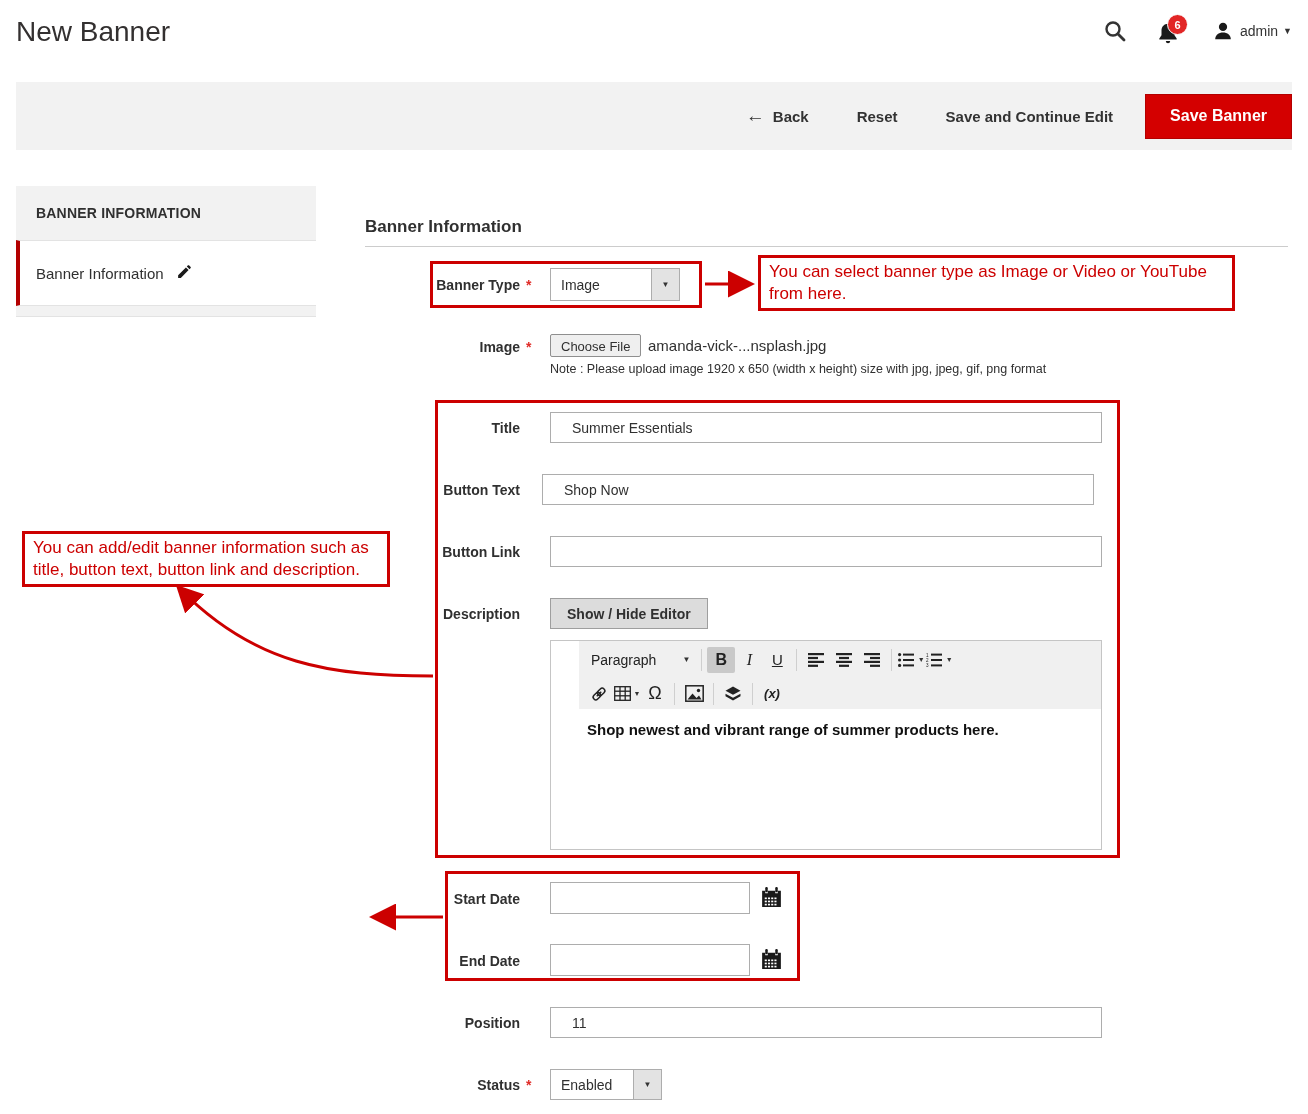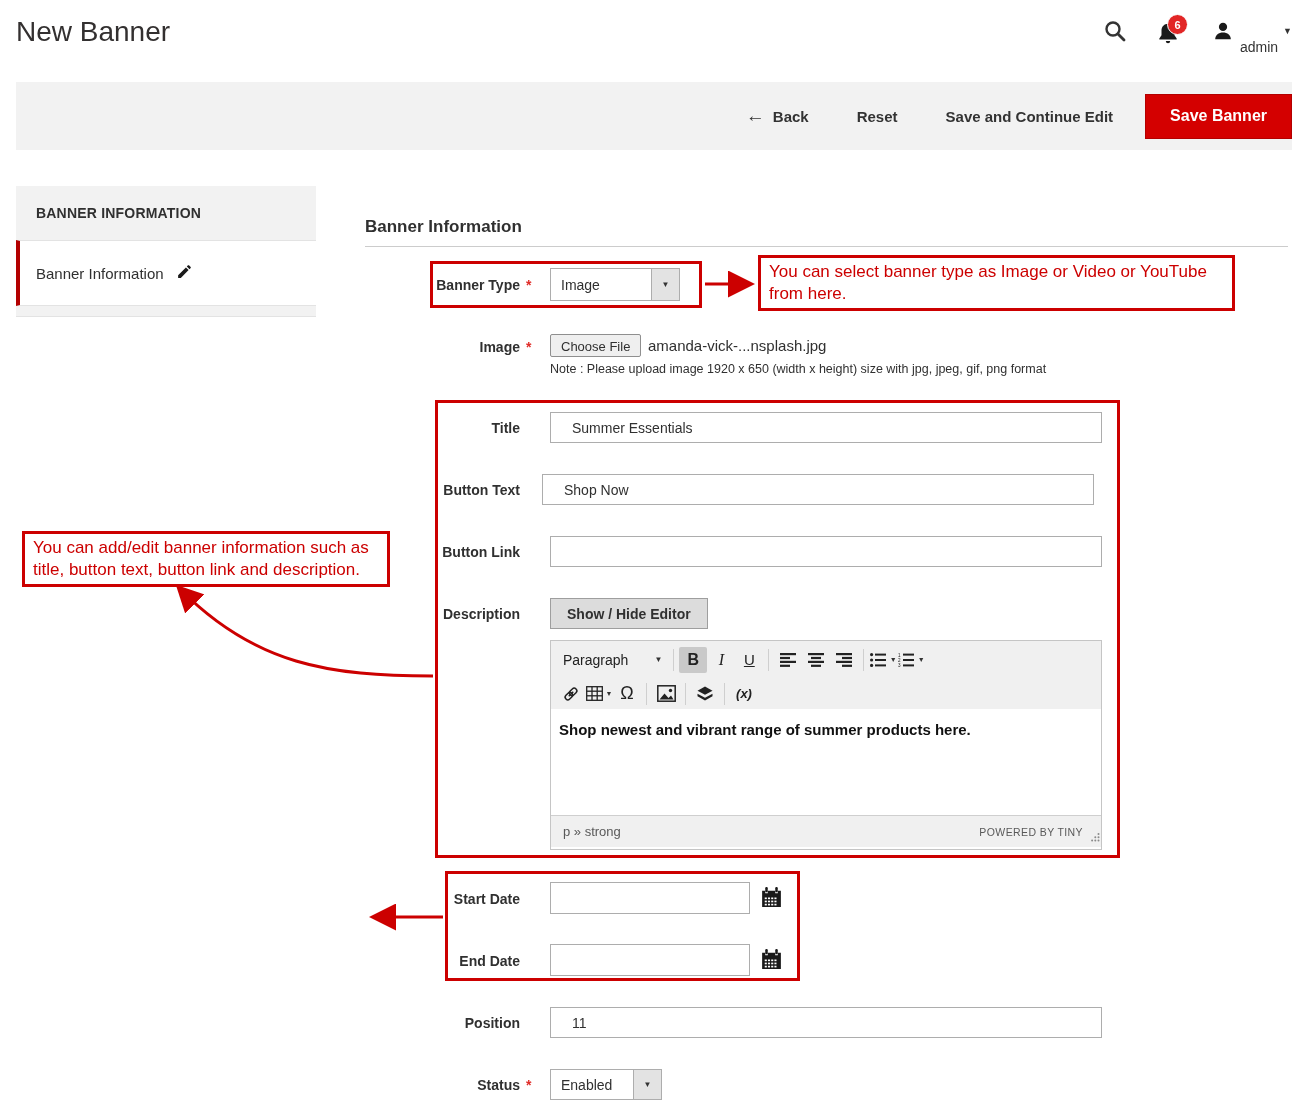--- a/index.html
+++ b/index.html
@@ -50,21 +50,21 @@
 
   .choose-file { height:23px; padding:4px 10px; background:#efefef; border:1px solid #8f8f8f;
                  border-radius:2px; font-size:13px; color:#303030; font-family:inherit; cursor:pointer; }
   .filename { font-size:15px; color:#303030; }
   .note { font-size:12.5px; color:#303030; }
 
   .toggle-editor { height:31px; padding:0 16px; background:#dcdcdc; border:1px solid #9e9e9e;
                    font-size:14px; font-weight:700; color:#303030; font-family:inherit; cursor:pointer; }
 
   
-  .editor { left:550px; top:640px; width:552px; height:210px; border:1px solid #c5c5c5; background:#fff; }
+  .editor { left:550px; top:640px; width:552px; height:210px; border:1px solid #c5c5c5; background:#fff;padding-left:28px; }
   .tb { background:#f0f0f0; display:flex; align-items:center; padding:0 6px; }
   .tb1 { height:37px; border-bottom:0; }
   .tb2 { height:31px; }
   .tbtn { height:26px; min-width:28px; display:flex; align-items:center; justify-content:center;
           gap:3px; cursor:pointer; border-radius:2px; color:#222; }
   .tbtn.active { background:#c9c9c9; }
   .tb-sep { width:1px; height:22px; background:#cfcfcf; margin:0 5px; }
   .fmt { font-size:14px; color:#222; display:flex; align-items:center; gap:26px; padding:0 6px; cursor:pointer; }
   .bold-g { font-weight:bold; font-size:16px; }
   .ital-g { font-style:italic; font-family:"Liberation Serif", serif; font-size:16px; }
@@ -106,21 +106,21 @@
       </svg>
   </div>
   <div class="abs badge" style="left:1167px; top:14px;">6</div>
 
   <div class="abs hdr-icon" style="left:1212px; top:20px;">
     <svg width="22" height="22" viewBox="0 0 24 24">
         <circle cx="12" cy="7.5" r="4.5" fill="#1a1a1a"></circle>
         <path d="M3.5 21c0-4.7 3.8-7.5 8.5-7.5s8.5 2.8 8.5 7.5z" fill="#1a1a1a"></path>
       </svg>
   </div>
-  <div class="abs admin-label" style="left:1240px; top:23px;margin-top:16px;">admin</div>
+  <div class="abs admin-label" style="left:1240px; top:23px;">admin</div>
   <div class="abs caret" style="left:1283px; top:26px;">▼</div>
 
   <div class="abs action-bar">
     <button class="bar-btn">
       <span style="font-size:19px;">←</span>
       <span>Back</span>
     </button>
     <button class="bar-btn">Reset</button>
     <button class="bar-btn">Save and Continue Edit</button>
     <button class="save-btn" style="margin-left:-16px;">Save Banner</button>
@@ -272,36 +272,20 @@
       <div class="tbtn">
         <svg width="18" height="18" viewBox="0 0 24 24">
             <path d="M12 2L22 7.5 12 13 2 7.5z" fill="#222"></path>
             <path d="M2 11.5l10 5.5 10-5.5v3.5L12 20.5 2 15z" fill="#222"></path>
           </svg>
       </div>
       <div class="tb-sep"></div>
       <div class="tbtn varx-g">(x)</div>
     </div>
     <div class="ed-content">Shop newest and vibrant range of summer products here.</div>
-    <div class="ed-status">
-      <span class="ed-path">p » strong</span>
-      <span class="ed-brand">POWERED BY TINY</span>
-      <span style="position:absolute; right:1px; bottom:1px;">
-        <svg width="10" height="10" viewBox="0 0 10 10">
-            <g fill="#8a8a8a">
-              <circle cx="8.5" cy="2" r="1"></circle>
-              <circle cx="8.5" cy="5.2" r="1"></circle>
-              <circle cx="5.3" cy="5.2" r="1"></circle>
-              <circle cx="8.5" cy="8.4" r="1"></circle>
-              <circle cx="5.3" cy="8.4" r="1"></circle>
-              <circle cx="2.1" cy="8.4" r="1"></circle>
-            </g>
-          </svg>
-      </span>
-    </div>
   </div>
 
   <div class="abs ann-box" style="left:22px; top:531px; width:368px;">You can add/edit banner information such as title, button text, button link and description.</div>
 
   <div class="abs ann-rect" style="left:445px; top:871px; width:355px; height:110px;"></div>
 
   <div class="abs flabel" style="left:350px; top:891px;">Start Date</div>
   <input class="abs tinput" style="left: 550px; top: 882px; width: 200px; height: 32px;" value="">
   <button class="abs cal-btn" style="left:759px; top:885px;">
     <svg width="25" height="25" viewBox="0 0 24 24">

